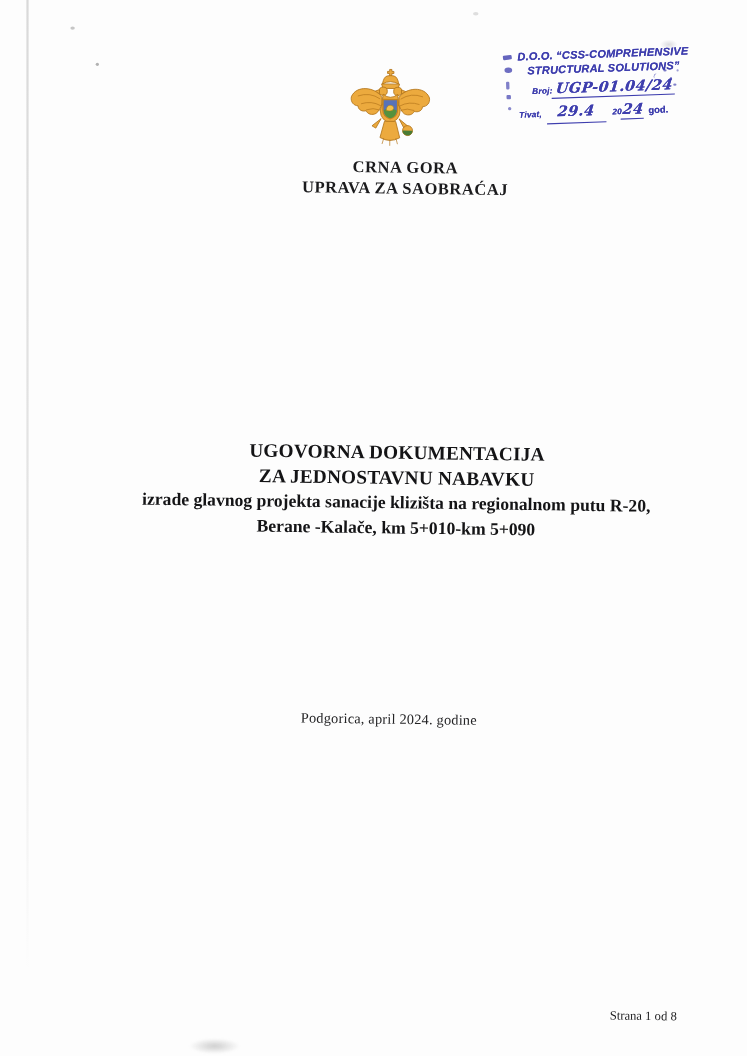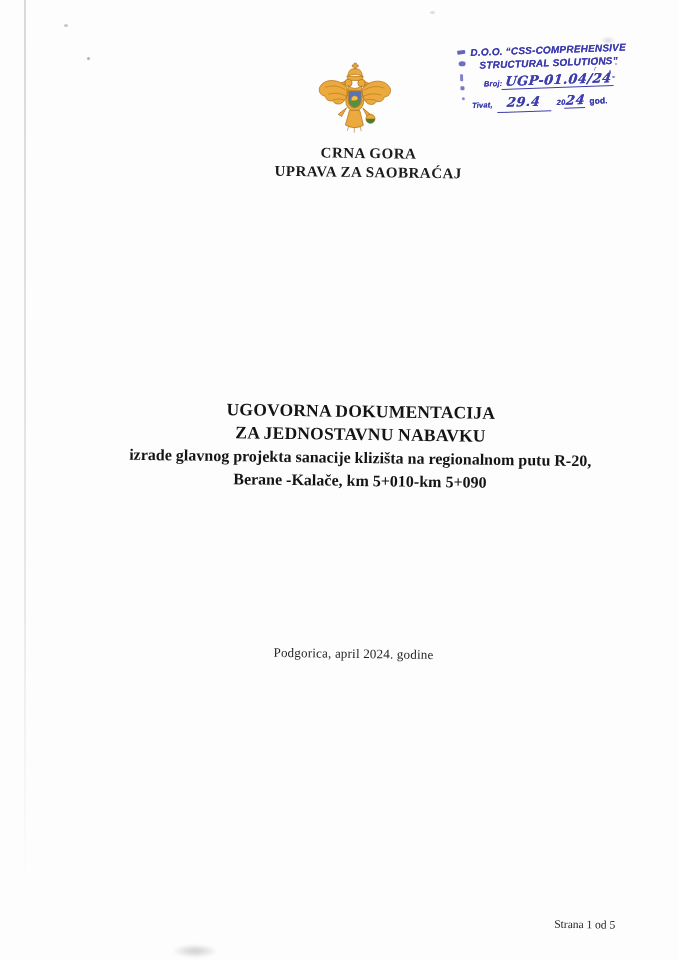--- a/index.html
+++ b/index.html
@@ -138,21 +138,21 @@
 
     <div class="title-block">
       <div class="t-main">UGOVORNA DOKUMENTACIJA</div>
       <div class="t-main">ZA JEDNOSTAVNU NABAVKU</div>
       <div class="t-sub">izrade glavnog projekta sanacije klizišta na regionalnom putu R-20,</div>
       <div class="t-sub">Berane -Kalače, km 5+010-km 5+090</div>
     </div>
 
     <div class="date-line">Podgorica, april 2024. godine</div>
 
-    <div class="footer">Strana 1 od 5</div>
+    <div class="footer">Strana 1 od 8</div>
   </div>
 
   <div class="stamp">
     <div class="stamp-marks">
       <i class="m1"></i>
         <i class="m2"></i>
         <i class="m3"></i>
         <i class="m4"></i>
         <i class="m5"></i>
     </div>

